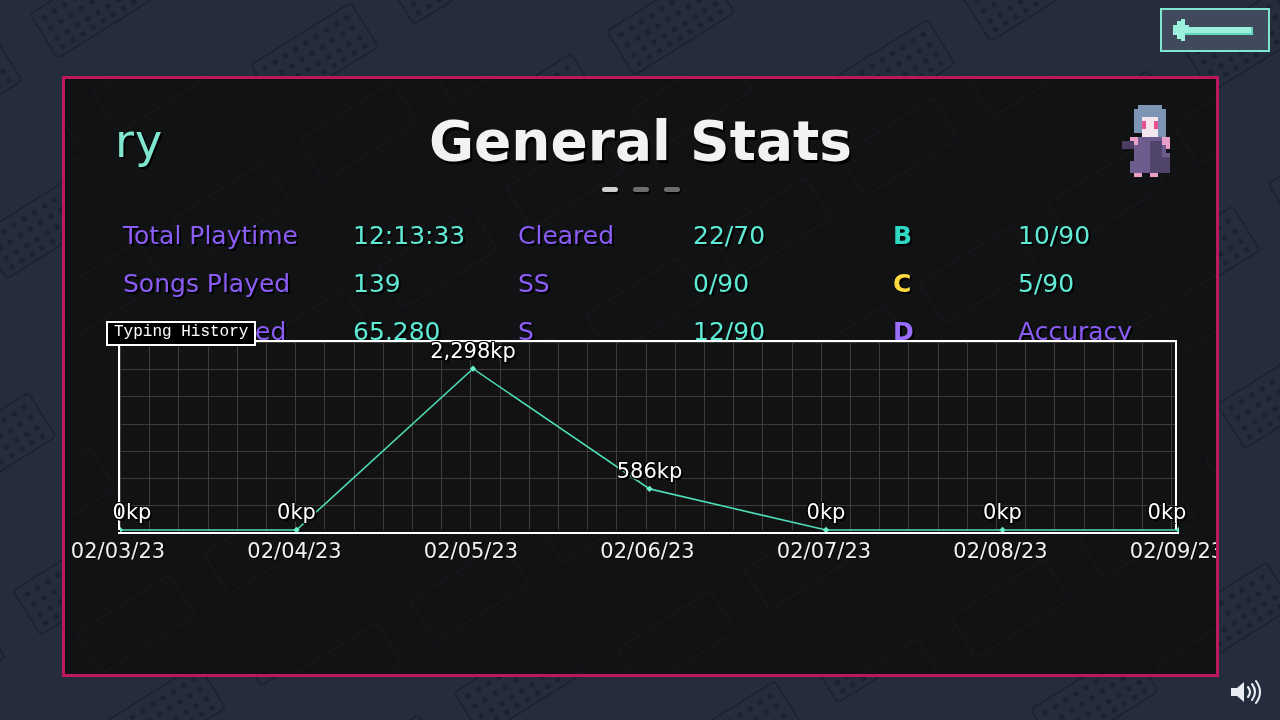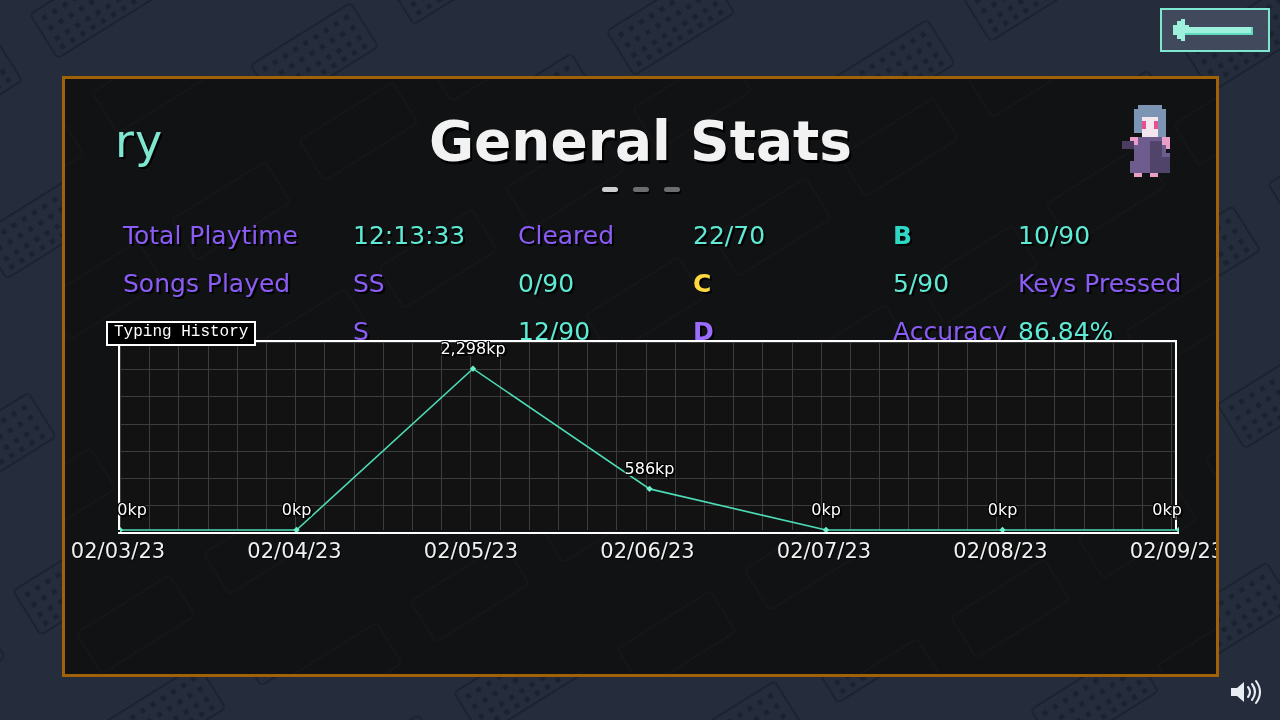--- a/index.html
+++ b/index.html
@@ -32,21 +32,21 @@
     cursor: pointer;
   }
   #back-button svg { display:block; }
 
   
   #panel {
     position: absolute;
     left: 62px; top: 76px;
     width: 1157px; height: 601px;
     background: #111214;
-    border: 3px solid #a16207;
+    border: 3px solid #be185d;
     overflow: hidden;
   }
   #panel-inner { position: absolute; inset: 0; }
 
   
   #panel-pattern { position:absolute; inset:0; opacity:.55; }
 
   
   #user-name {
     position: absolute; left: 50px; top: 35px;
@@ -131,21 +131,21 @@
     border-right: 2px solid #ffffff;
     background:
       repeating-linear-gradient(to right, #3c3c3c 0 1px, transparent 1px 29.2px),
       repeating-linear-gradient(to bottom, #3c3c3c 0 1px, transparent 1px 27.2px),
       #121212;
   }
   #plot-svg { position: absolute; left: 0; top: 0; width: 1059px; height: 190px; }
   .pt-label {
     position: absolute;
     color: #ffffff;
-    font-size: 16px;
+    font-size: 21px;
     text-shadow: 2px 2px 0 #000, -1px -1px 0 #000, 1px -1px 0 #000, -1px 1px 0 #000;
     white-space: nowrap;
     transform: translateX(-50%);
     z-index: 4;
   }
   #axis-line {
     position: absolute;
     left: 13px; top: 198px;
     width: 1061px; height: 2px;
     background: #ffffff;
@@ -313,20 +313,21 @@
     <div id="stats">
 
       <div class="stat-cell stat-label">Total Playtime</div>
       <div class="stat-cell stat-value">12:13:33</div>
       <div class="stat-cell stat-label">Cleared</div>
       <div class="stat-cell stat-value">22/70</div>
       <div class="stat-cell grade" style="color:#2fd8c5">B</div>
       <div class="stat-cell stat-value">10/90</div>
 
       <div class="stat-cell stat-label">Songs Played</div>
+      <div class="stat-cell stat-value">139</div>
       <div class="stat-cell stat-label">SS</div>
       <div class="stat-cell stat-value">0/90</div>
       <div class="stat-cell grade" style="color:#ffd93d">C</div>
       <div class="stat-cell stat-value">5/90</div>
 
       <div class="stat-cell stat-label">Keys Pressed</div>
       <div class="stat-cell stat-value">65,280</div>
       <div class="stat-cell stat-label">S</div>
       <div class="stat-cell stat-value">12/90</div>
       <div class="stat-cell grade" style="color:#9b6dff">D</div>

